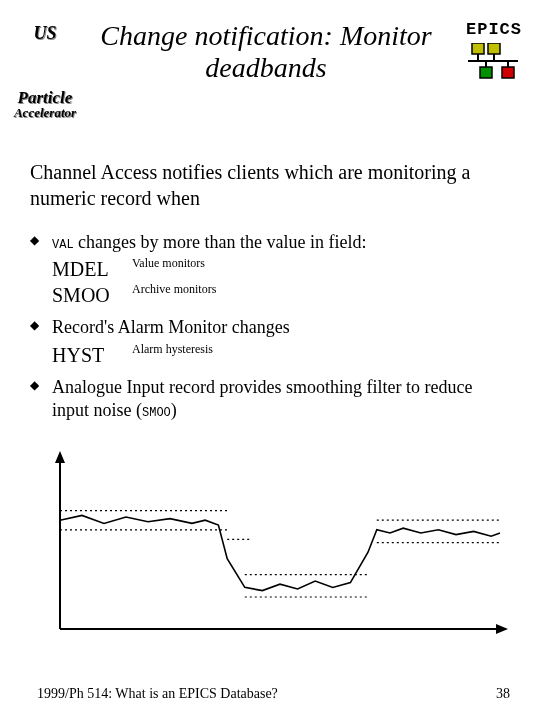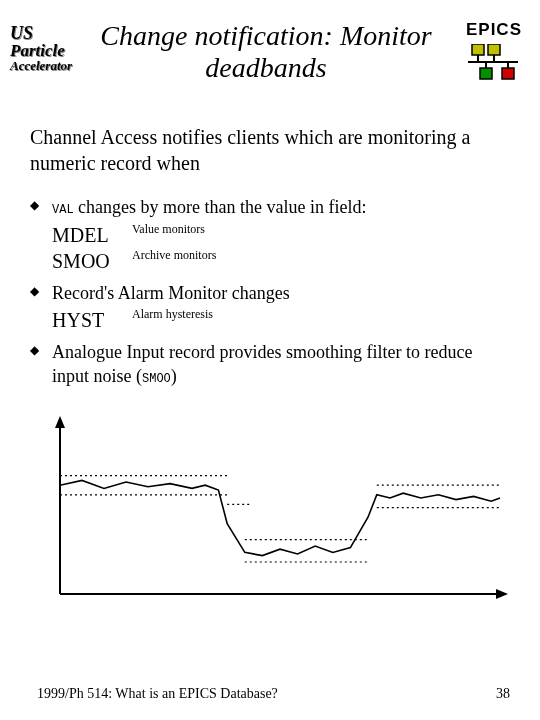--- a/index.html
+++ b/index.html
@@ -15,43 +15,43 @@
   .header {
     display: flex;
     align-items: flex-start;
     padding: 20px 18px 10px 10px;
   }
   .logo-left {
     width: 70px;
     font-family: Georgia, "Times New Roman", serif;
     font-weight: bold;
     font-style: italic;
-    text-align: left;
+    text-align: center;
     line-height: 1.0;
     flex-shrink: 0;
     padding-top: 4px;
   }
   .logo-left .l1 { font-size: 18px; text-shadow: 1px 1px 0 #888; }
-  .logo-left .l2 { font-size: 17px; text-shadow: 1px 1px 0 #888; }
+  .logo-left .l2 { font-size: 17px; text-shadow: 1px 1px 0 #888; margin-top: 47px; }
   .logo-left .l3 { font-size: 13px; text-shadow: 1px 1px 0 #888; }
   .title {
     flex: 1;
     text-align: center;
     font-style: italic;
     font-size: 28px;
     line-height: 1.15;
     padding: 0 6px;
   }
   .epics-block {
     width: 70px;
     flex-shrink: 0;
     text-align: right;
   }
   .epics-label {
-    font-family: Liberation Sans, sans-serif;
+    font-family: Liberation Mono, monospace;
     font-weight: bold;
     font-size: 17px;
     letter-spacing: 1px;
   }
   .epics-icon { margin-top: 4px; }
   .epics-icon svg { display: block; margin-left: auto; }
   .body {
     padding: 30px 30px 0 30px;
     font-size: 20px;
     line-height: 1.3;

